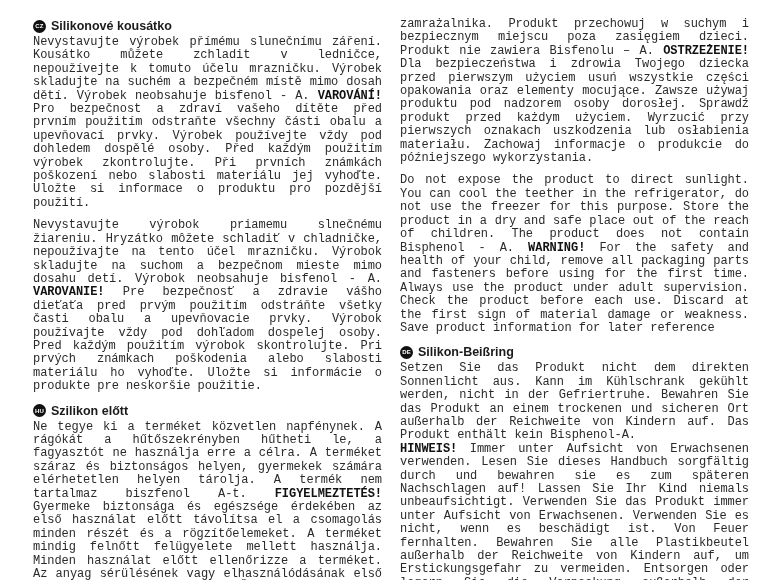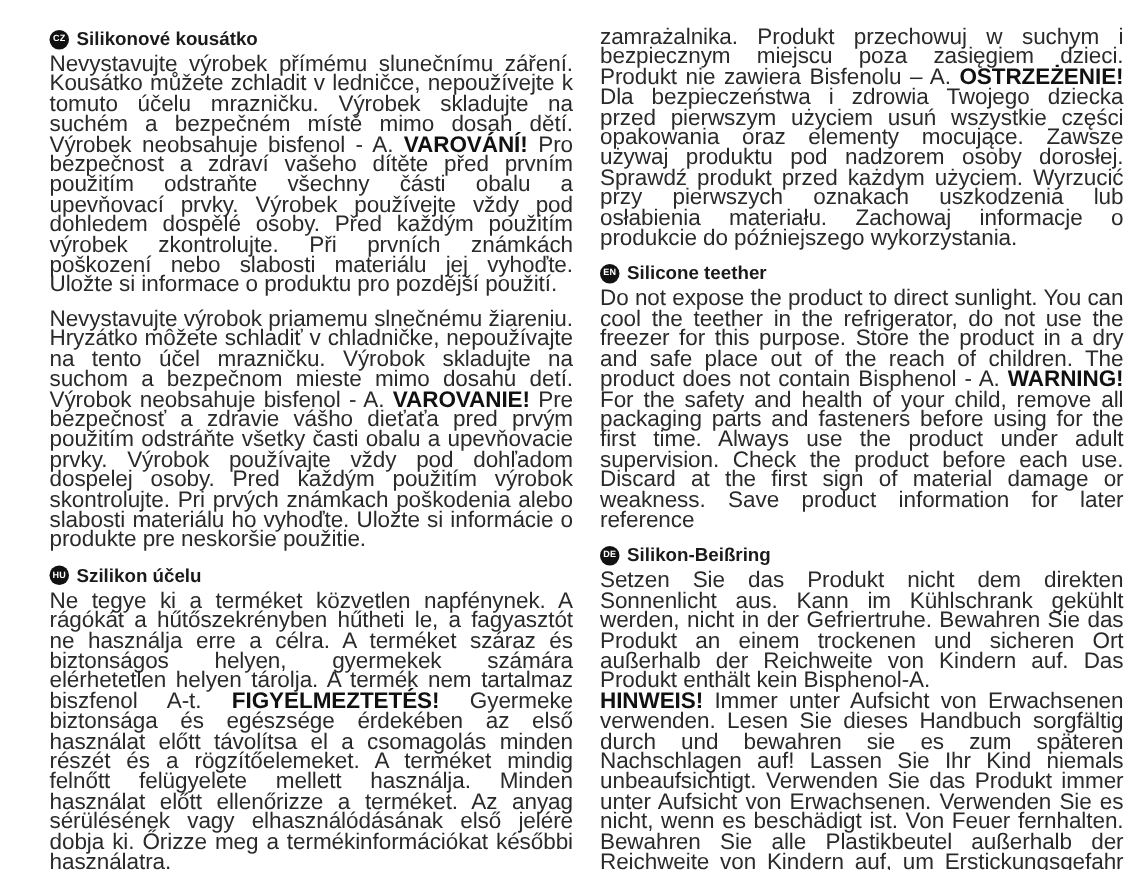--- a/index.html
+++ b/index.html
@@ -47,25 +47,26 @@
     background: #111111;
     color: #ffffff;
     font-size: 6px;
     font-weight: bold;
     letter-spacing: 0.2px;
     margin-right: 5px;
     flex: 0 0 auto;
   }
   p.body-text {
     margin: 0;
-    font-size: 15px;
+    font-size: 12px;
     line-height: 13.4px;
     text-align: justify;
     color: #2a2a2a;
     letter-spacing: -0.05px;
+    font-family: Liberation Mono, monospace;
   }
   p.body-text + p.body-text { margin-top: 0; }
   p.body-text b { color: #111111; }
 </style>
 </head>
 <body>
 
 <div class="page">
   <div class="column">
       <section class="section">
@@ -74,40 +75,36 @@
           <span>Silikonové kousátko</span>
         </h2>
         <p class="body-text"><span>Nevystavujte výrobek přímému slunečnímu záření. Kousátko můžete zchladit v ledničce, nepoužívejte k tomuto účelu mrazničku. Výrobek skladujte na suchém a bezpečném místě mimo dosah dětí. Výrobek neobsahuje bisfenol - A. </span><b>VAROVÁNÍ!</b><span> Pro bezpečnost a zdraví vašeho dítěte před prvním použitím odstraňte všechny části obalu a upevňovací prvky. Výrobek používejte vždy pod dohledem dospělé osoby. Před každým použitím výrobek zkontrolujte. Při prvních známkách poškození nebo slabosti materiálu jej vyhoďte. Uložte si informace o produktu pro pozdější použití.</span></p>
       </section>
       <section class="section">
         <p class="body-text"><span>Nevystavujte výrobok priamemu slnečnému žiareniu. Hryzátko môžete schladiť v chladničke, nepoužívajte na tento účel mrazničku. Výrobok skladujte na suchom a bezpečnom mieste mimo dosahu detí. Výrobok neobsahuje bisfenol - A. </span><b>VAROVANIE!</b><span> Pre bezpečnosť a zdravie vášho dieťaťa pred prvým použitím odstráňte všetky časti obalu a upevňovacie prvky. Výrobok používajte vždy pod dohľadom dospelej osoby. Pred každým použitím výrobok skontrolujte. Pri prvých známkach poškodenia alebo slabosti materiálu ho vyhoďte. Uložte si informácie o produkte pre neskoršie použitie.</span></p>
       </section>
       <section class="section">
         <h2 class="sec-title">
           <span class="badge" style="background: rgb(17, 17, 17); color: rgb(255, 255, 255);">HU</span>
-          <span>Szilikon účelu</span>
+          <span>Szilikon előtt</span>
         </h2>
         <p class="body-text"><span>Ne tegye ki a terméket közvetlen napfénynek. A rágókát a hűtőszekrényben hűtheti le, a fagyasztót ne használja erre a célra. A terméket száraz és biztonságos helyen, gyermekek számára elérhetetlen helyen tárolja. A termék nem tartalmaz biszfenol A-t. </span><b>FIGYELMEZTETÉS!</b><span> Gyermeke biztonsága és egészsége érdekében az első használat előtt távolítsa el a csomagolás minden részét és a rögzítőelemeket. A terméket mindig felnőtt felügyelete mellett használja. Minden használat előtt ellenőrizze a terméket. Az anyag sérülésének vagy elhasználódásának első jelére dobja ki. Őrizze meg a termékinformációkat későbbi használatra.</span></p>
       </section>
       <section class="section">
         <h2 class="sec-title">
           <span class="badge" style="background: rgb(17, 17, 17); color: rgb(255, 255, 255);">PL</span>
           <span>Silikonowy gryzak</span>
         </h2>
       </section>
     </div>
   <div class="column">
       <section class="section">
         <p class="body-text"><span>zamrażalnika. Produkt przechowuj w suchym i bezpiecznym miejscu poza zasięgiem dzieci. Produkt nie zawiera Bisfenolu – A. </span><b>OSTRZEŻENIE!</b><span> Dla bezpieczeństwa i zdrowia Twojego dziecka przed pierwszym użyciem usuń wszystkie części opakowania oraz elementy mocujące. Zawsze używaj produktu pod nadzorem osoby dorosłej. Sprawdź produkt przed każdym użyciem. Wyrzucić przy pierwszych oznakach uszkodzenia lub osłabienia materiału. Zachowaj informacje o produkcie do późniejszego wykorzystania.</span></p>
       </section>
       <section class="section">
-        <h2 class="sec-title">
-          <span class="badge" style="background: rgb(17, 17, 17); color: rgb(255, 255, 255);">EN</span>
-          <span>Silicone teether</span>
-        </h2>
         <p class="body-text"><span>Do not expose the product to direct sunlight. You can cool the teether in the refrigerator, do not use the freezer for this purpose. Store the product in a dry and safe place out of the reach of children. The product does not contain Bisphenol - A. </span><b>WARNING!</b><span> For the safety and health of your child, remove all packaging parts and fasteners before using for the first time. Always use the product under adult supervision. Check the product before each use. Discard at the first sign of material damage or weakness. Save product information for later reference</span></p>
       </section>
       <section class="section">
         <h2 class="sec-title">
           <span class="badge" style="background: rgb(17, 17, 17); color: rgb(255, 255, 255);">DE</span>
           <span>Silikon-Beißring</span>
         </h2>
         <p class="body-text"><span>Setzen Sie das Produkt nicht dem direkten Sonnenlicht aus. Kann im Kühlschrank gekühlt werden, nicht in der Gefriertruhe. Bewahren Sie das Produkt an einem trockenen und sicheren Ort außerhalb der Reichweite von Kindern auf. Das Produkt enthält kein Bisphenol-A.</span></p>
         <p class="body-text"><b>HINWEIS!</b><span> Immer unter Aufsicht von Erwachsenen verwenden. Lesen Sie dieses Handbuch sorgfältig durch und bewahren sie es zum späteren Nachschlagen auf! Lassen Sie Ihr Kind niemals unbeaufsichtigt. Verwenden Sie das Produkt immer unter Aufsicht von Erwachsenen. Verwenden Sie es nicht, wenn es beschädigt ist. Von Feuer fernhalten. Bewahren Sie alle Plastikbeutel außerhalb der Reichweite von Kindern auf, um Erstickungsgefahr zu vermeiden. Entsorgen oder lagern Sie die Verpackung außerhalb der Reichweite von Kindern!</span></p>
       </section>

